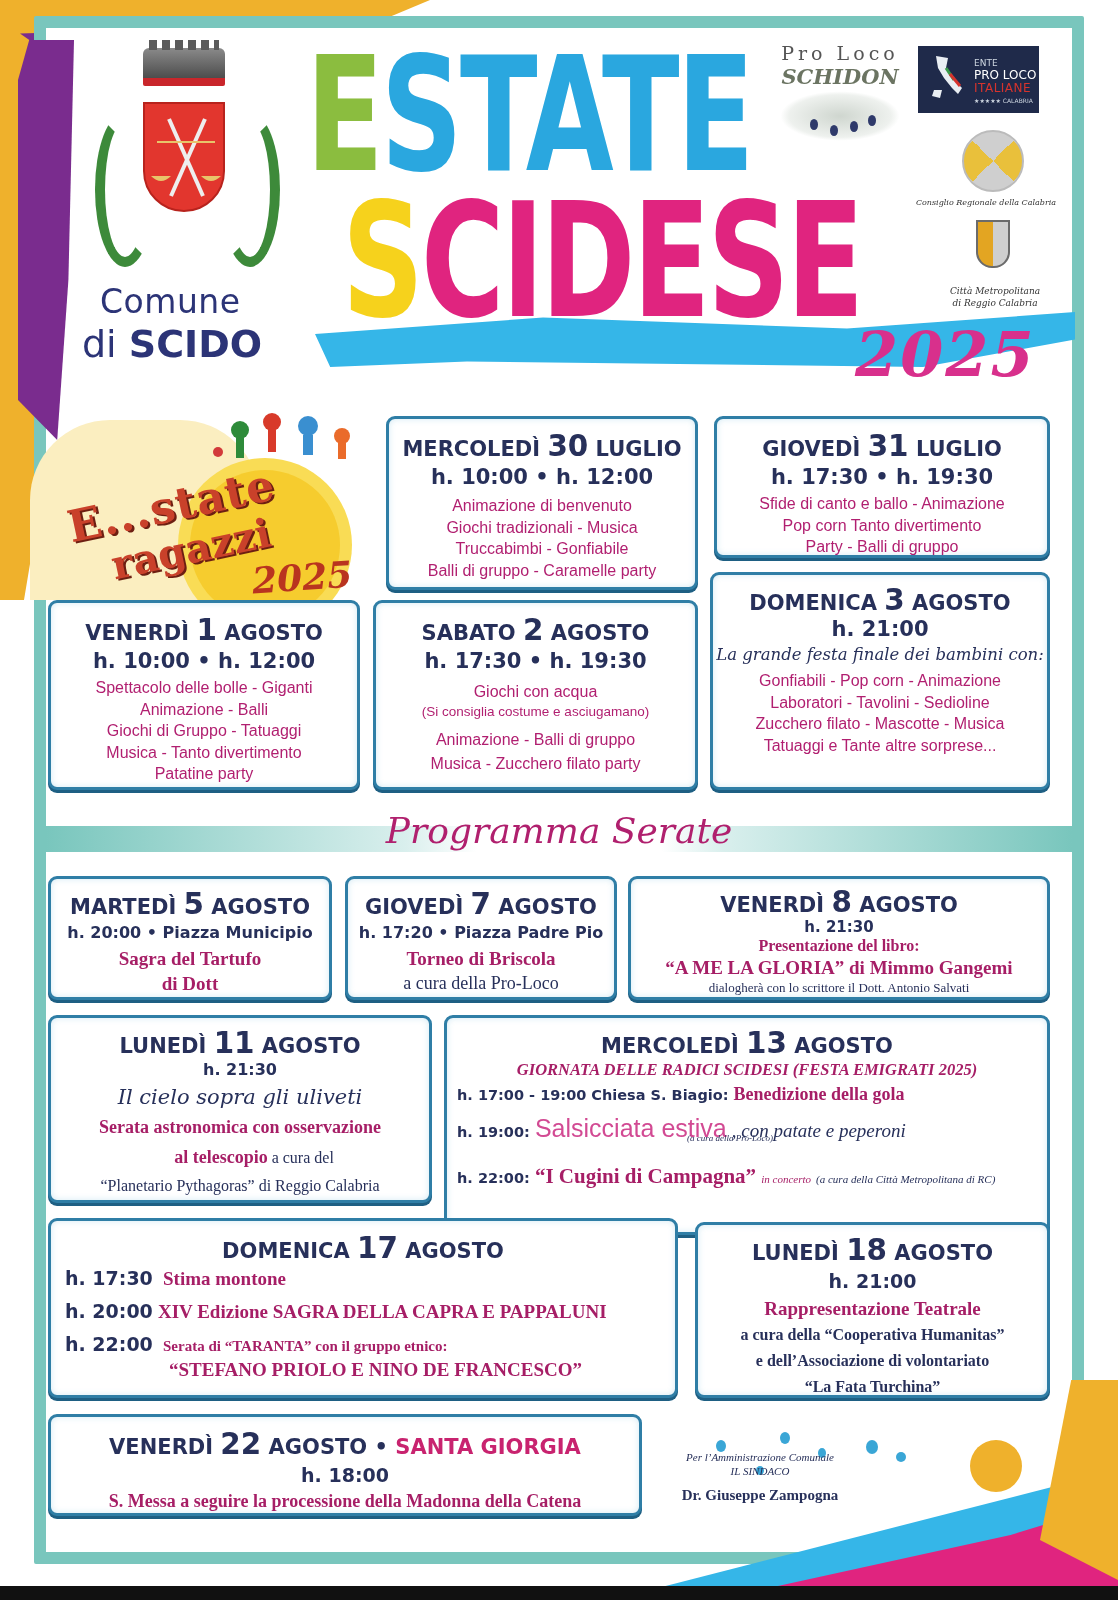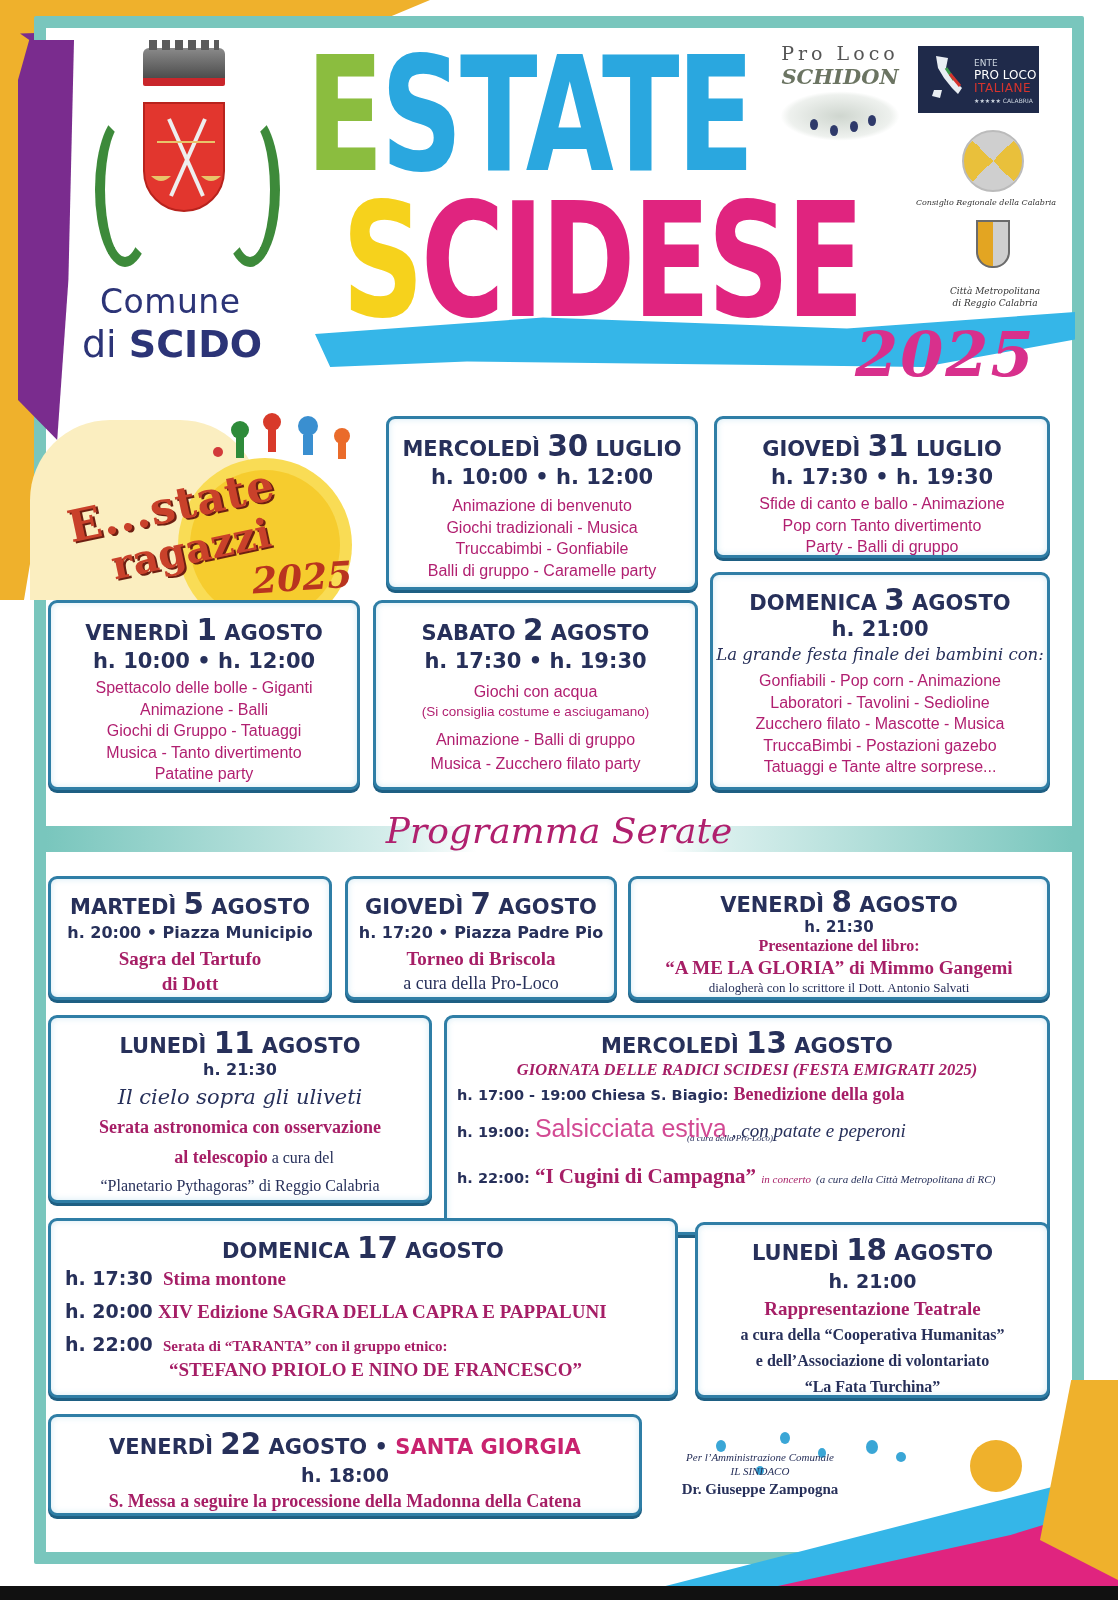--- a/index.html
+++ b/index.html
@@ -65,21 +65,21 @@
   .serif-d { font-family: "Liberation Serif", serif; color: #27305a; font-weight: bold; }
   .script { font-family: "DejaVu Serif", serif; font-style: italic; color: #27305a; }
 
   .prog-bar { position: absolute; left: 46px; top: 826px; width: 1026px; height: 26px; background: linear-gradient(90deg, #79c6bd 0%, #d9efed 35%, #ffffff 42%, #ffffff 60%, #d9efed 66%, #79c6bd 100%); }
   .prog-title { position: absolute; left: 0; top: 810px; width: 1118px; text-align: center; font-family: "DejaVu Serif", serif; font-style: italic; font-size: 36px; color: #b0206e; }
 
   .row-line { position: absolute; white-space: nowrap; }
 
   .mayor { position: absolute; left: 660px; top: 1450px; width: 200px; text-align: center; color: #27305a; }
   .mayor .m1, .mayor .m2 { font-family: "Liberation Serif", serif; font-style: italic; font-size: 11px; line-height: 14px; }
-  .mayor .m3 { font-family: "Liberation Serif", serif; font-weight: bold; font-size: 15px; margin-top: 3px; }
+  .mayor .m3 { font-family: "Liberation Serif", serif; font-weight: bold; font-size: 15px; margin-top: 9px; }
 
   .dot { position: absolute; background: #3aa6d6; border-radius: 50%; }
   .bottom-strip { position: absolute; left: 0; top: 1586px; width: 1118px; height: 14px; background: #111; }
 </style>
 </head>
 <body>
 
 <div class="paint" style="left:0;top:0;width:60px;height:600px;background:#efb12c;clip-path:polygon(0 0,100% 0,70% 40%,90% 70%,40% 100%,0 100%);"></div>
 <div class="paint" style="left:0;top:0;width:430px;height:30px;background:#efb12c;clip-path:polygon(0 0,100% 0,90% 60%,40% 100%,0 100%);"></div>
 <div class="paint" style="left:20px;top:22px;width:380px;height:38px;background:#7a2c8e;clip-path:polygon(0 30%,100% 0,96% 70%,10% 100%);"></div>
@@ -191,21 +191,20 @@
   <div class="act" style="line-height:24px;">Musica - Zucchero filato party</div>
 </div>
 
 <div class="box" style="left:710px;top:572px;width:340px;height:218px;padding-top:8px;">
   <div class="day" style="font-size:21px;"><span>DOMENICA</span> <span class="num">3</span> <span>AGOSTO</span></div>
   <div class="hour" style="font-size:21px;margin:0 0 4px;">h. 21:00</div>
   <div class="script" style="font-size:16.5px;margin-bottom:6px;white-space:nowrap;">La grande festa finale dei bambini con:</div>
   <div class="act">Gonfiabili - Pop corn - Animazione</div>
   <div class="act">Laboratori - Tavolini - Sedioline</div>
   <div class="act">Zucchero filato - Mascotte - Musica</div>
-  <div class="act">TruccaBimbi - Postazioni gazebo</div>
   <div class="act">Tatuaggi e Tante altre sorprese...</div>
 </div>
 
 <div class="prog-bar"></div>
 <div class="prog-title">Programma Serate</div>
 
 <div class="box" style="left:48px;top:876px;width:284px;height:124px;padding-top:8px;">
   <div class="day" style="font-size:21px;"><span>MARTEDÌ</span> <span class="num">5</span> <span>AGOSTO</span></div>
   <div class="hour" style="font-size:16px;margin:2px 0 4px;">h. 20:00 • Piazza Municipio</div>
   <div class="serif-m" style="font-size:19px;line-height:25px;">Sagra del Tartufo</div>

